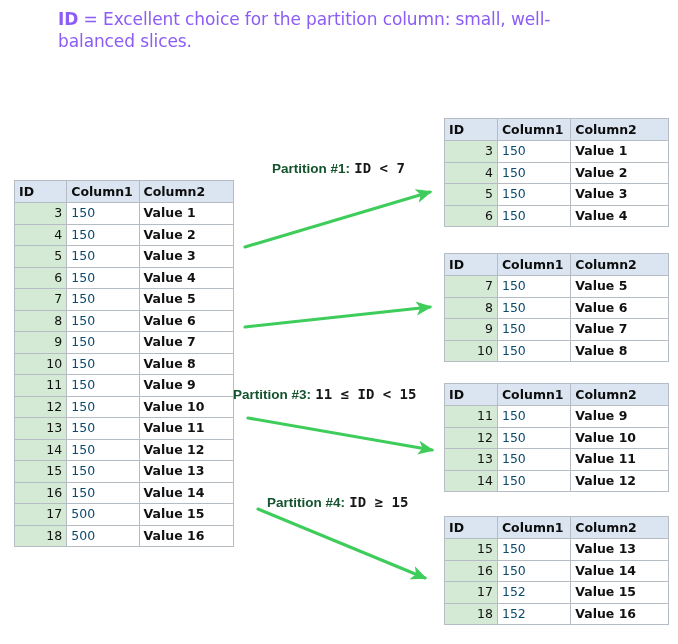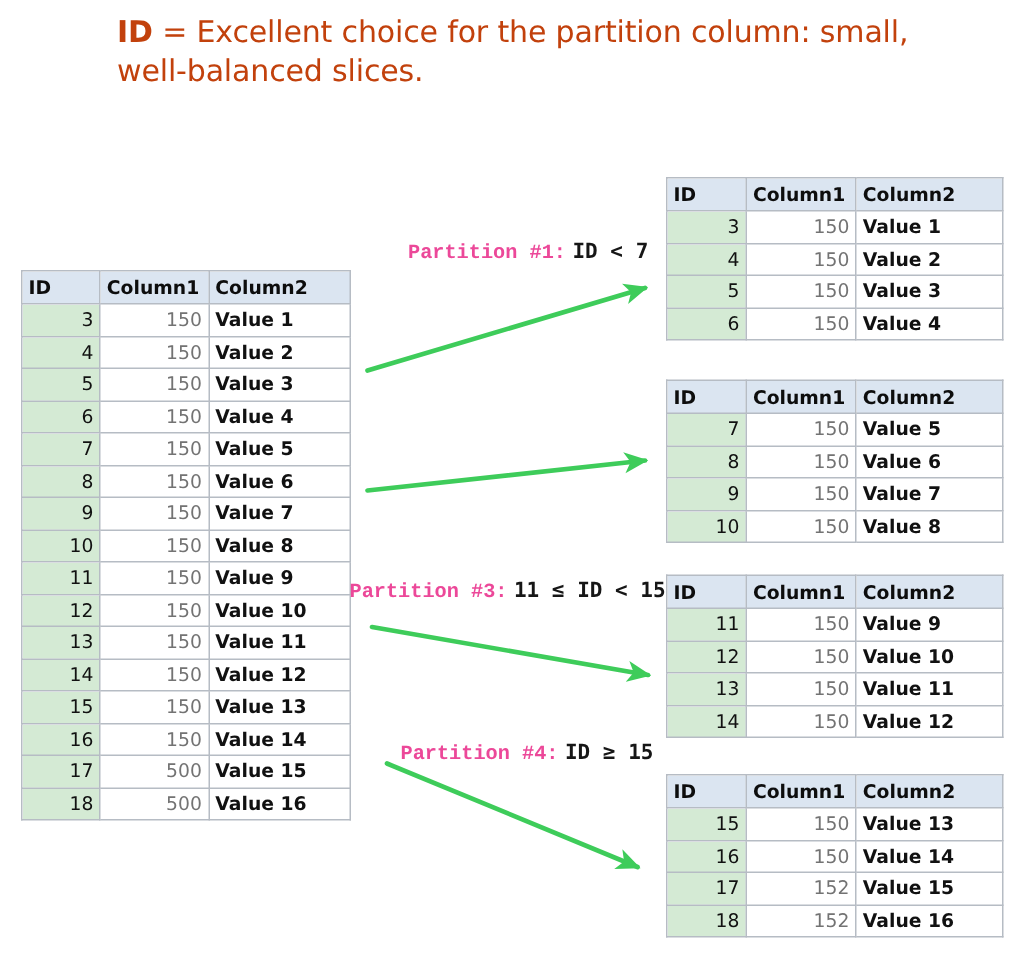--- a/index.html
+++ b/index.html
@@ -19,25 +19,24 @@
     background: #ffffff;
     overflow: hidden;
   }
 
   
   .caption {
     position: absolute;
     left: 58px;
     top: 8px;
     width: 560px;
-    font-size: 20px;
+    font-size: 17px;
     line-height: 1.32;
     letter-spacing: -0.1px;
-    color: #c2410c;
-    margin-left: 20px;
+    color: #8b5cf6;
   }
   .caption .idtoken { font-weight: bold; }
 
   
   table.grid {
     position: absolute;
     border-collapse: collapse;
     background: #ffffff;
     table-layout: fixed;
     font-size: 12.5px;
@@ -62,22 +61,21 @@
     line-height: 21px;
   }
   table.grid td.c-id {
     background: #d4ead4;
     text-align: right;
     font-weight: normal;
     color: #111111;
   }
   table.grid td.c-num {
     background: #ffffff;
-    text-align: right;
-    color: #737373;
+    color: #0c4a6e;
   }
   table.grid td.c-val {
     background: #ffffff;
     text-align: left;
     color: #111111;
     font-weight: bold;
   }
   table.grid col.w-id   { width: 52px; }
   table.grid col.w-num  { width: 72px; }
   table.grid col.w-val  { width: 96px; }
@@ -99,23 +97,23 @@
   #part-table-4 { left: 444px; top: 516px; }
 
   
   .plabel {
     position: absolute;
     font-size: 13.5px;
     line-height: 18px;
     white-space: normal;
   }
   .plabel .pname {
-    font-family: Liberation Mono, monospace;
+    font-family: Liberation Sans, sans-serif;
     font-weight: bold;
-    color: #ec4899;
+    color: #14532d;
   }
   .plabel .pcond {
     font-family: "DejaVu Sans Mono", "Liberation Mono", monospace;
     font-weight: bold;
     font-size: 14px;
     color: #161616;
   }
   #plabel-1 { left: 272px; top: 159px; width: 200px; }
   #plabel-2 { left: 243px; top: 279px; width: 196px; }
   #plabel-3 { left: 233px; top: 385px; width: 225px; }

